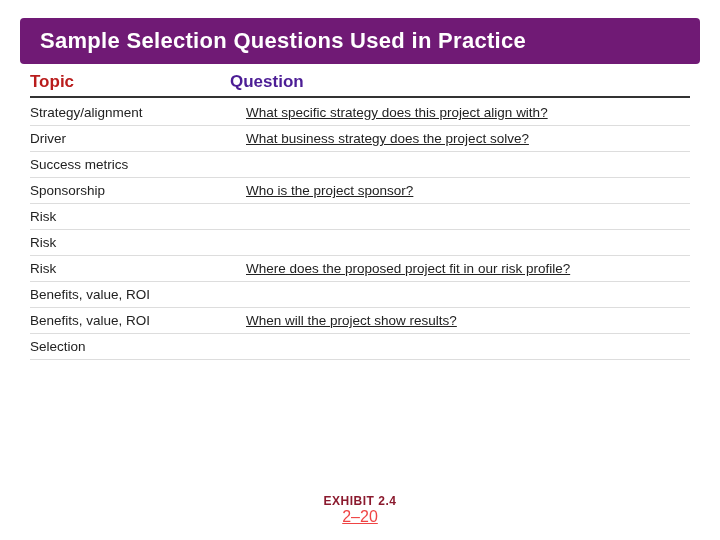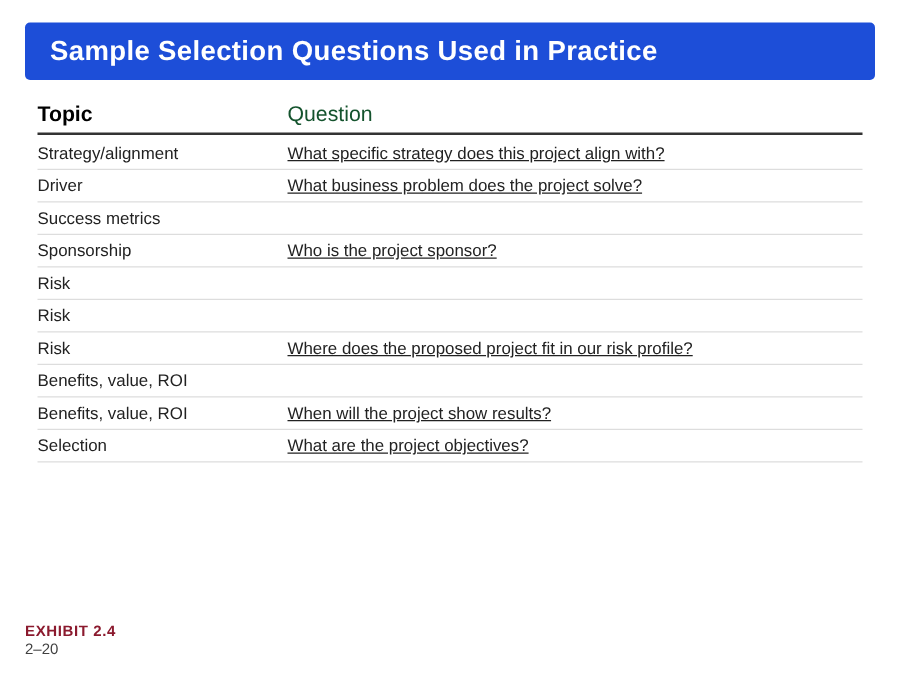--- a/index.html
+++ b/index.html
@@ -12,24 +12,24 @@
     }
     .page {
       width: 720px;
       height: 540px;
       background: #ffffff;
       display: flex;
       flex-direction: column;
       padding: 18px 20px 14px 20px;
     }
     .header {
-      background: #1d4ed8;
+      background: #701a75;
       border-radius: 4px;
       padding: 10px 20px;
-      margin-bottom: 18px;
+      margin-bottom: 8px;
     }
     .header-title {
       color: #ffffff;
       font-size: 22px;
       font-weight: bold;
       letter-spacing: 0.3px;
     }
     .table-container {
       flex: 1;
       display: flex;
@@ -39,62 +39,64 @@
     .table-header-row {
       display: flex;
       border-bottom: 2px solid #333;
       padding-bottom: 4px;
       margin-bottom: 2px;
     }
     .col-topic-header {
       width: 200px;
       font-size: 17px;
       font-weight: bold;
-      color: #000000;
+      color: #b91c1c;
     }
     .col-question-header {
       flex: 1;
       font-size: 17px;
-      font-weight: normal;
-      color: #14532d;
+      font-weight: bold;
+      color: #4c1d95;
     }
     .table-row {
       display: flex;
       padding: 5px 0;
       border-bottom: 1px solid #ddd;
       align-items: flex-start;
+      gap: 16px;
     }
     .col-topic {
       width: 200px;
       font-size: 13.5px;
       color: #222;
       padding-right: 10px;
     }
     .col-question {
       flex: 1;
       font-size: 13.5px;
       color: #222;
       text-decoration: underline;
     }
     .footer {
       display: flex;
       justify-content: flex-end;
       padding-top: 8px;
       flex-direction: column;
-      align-items: flex-start;
+      align-items: center;
     }
     .exhibit-label {
       font-size: 12px;
       font-weight: bold;
       color: #8b1a2e;
       letter-spacing: 0.5px;
     }
     .page-number {
-      font-size: 12px;
-      color: #404040;
+      font-size: 16px;
+      color: #ef4444;
+      text-decoration: underline;
     }
   </style>
 </head>
 <body>
 
 <div class="page">
 
   <div class="header">
     <span class="header-title">Sample Selection Questions Used in Practice</span>
   </div>
@@ -106,21 +108,21 @@
       <div class="col-question-header">Question</div>
     </div>
 
     <div id="table-rows">
         <div class="table-row">
           <div class="col-topic">Strategy/alignment</div>
           <div class="col-question">What specific strategy does this project align with?</div>
         </div>
         <div class="table-row">
           <div class="col-topic">Driver</div>
-          <div class="col-question">What business problem does the project solve?</div>
+          <div class="col-question">What business strategy does the project solve?</div>
         </div>
         <div class="table-row">
           <div class="col-topic">Success metrics</div>
         </div>
         <div class="table-row">
           <div class="col-topic">Sponsorship</div>
           <div class="col-question">Who is the project sponsor?</div>
         </div>
         <div class="table-row">
           <div class="col-topic">Risk</div>
@@ -134,21 +136,20 @@
         </div>
         <div class="table-row">
           <div class="col-topic">Benefits, value, ROI</div>
         </div>
         <div class="table-row">
           <div class="col-topic">Benefits, value, ROI</div>
           <div class="col-question">When will the project show results?</div>
         </div>
         <div class="table-row">
           <div class="col-topic">Selection</div>
-          <div class="col-question">What are the project objectives?</div>
         </div>
       </div>
 
   </div>
 
   <div class="footer">
     <span class="exhibit-label">EXHIBIT 2.4</span>
     <span class="page-number">2–20</span>
   </div>
 

